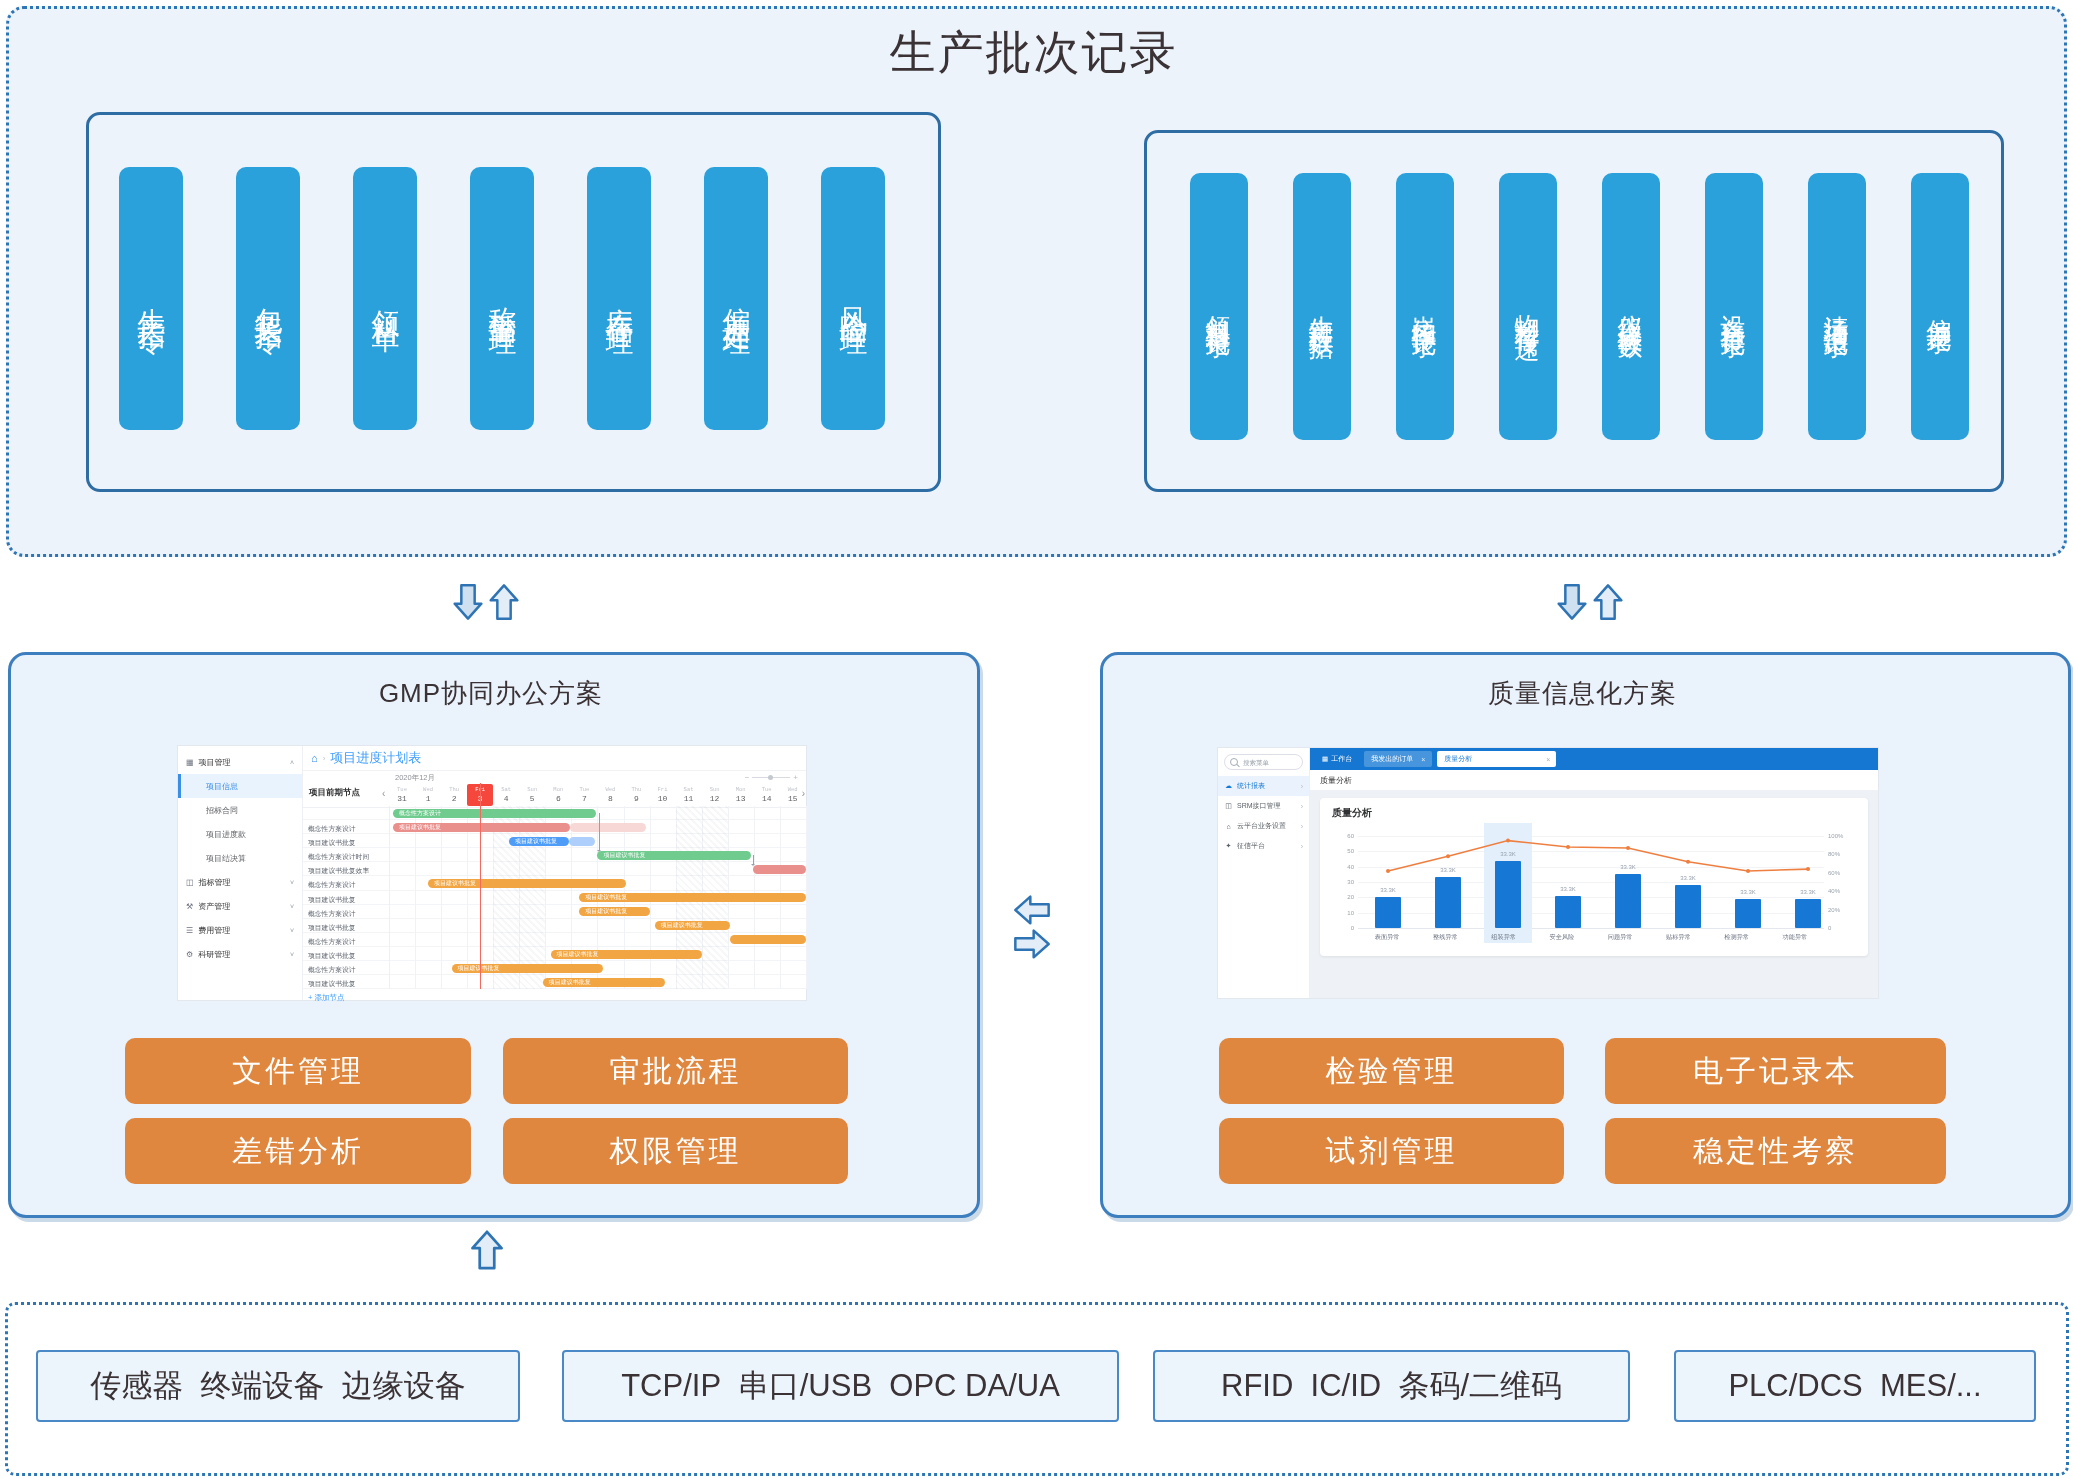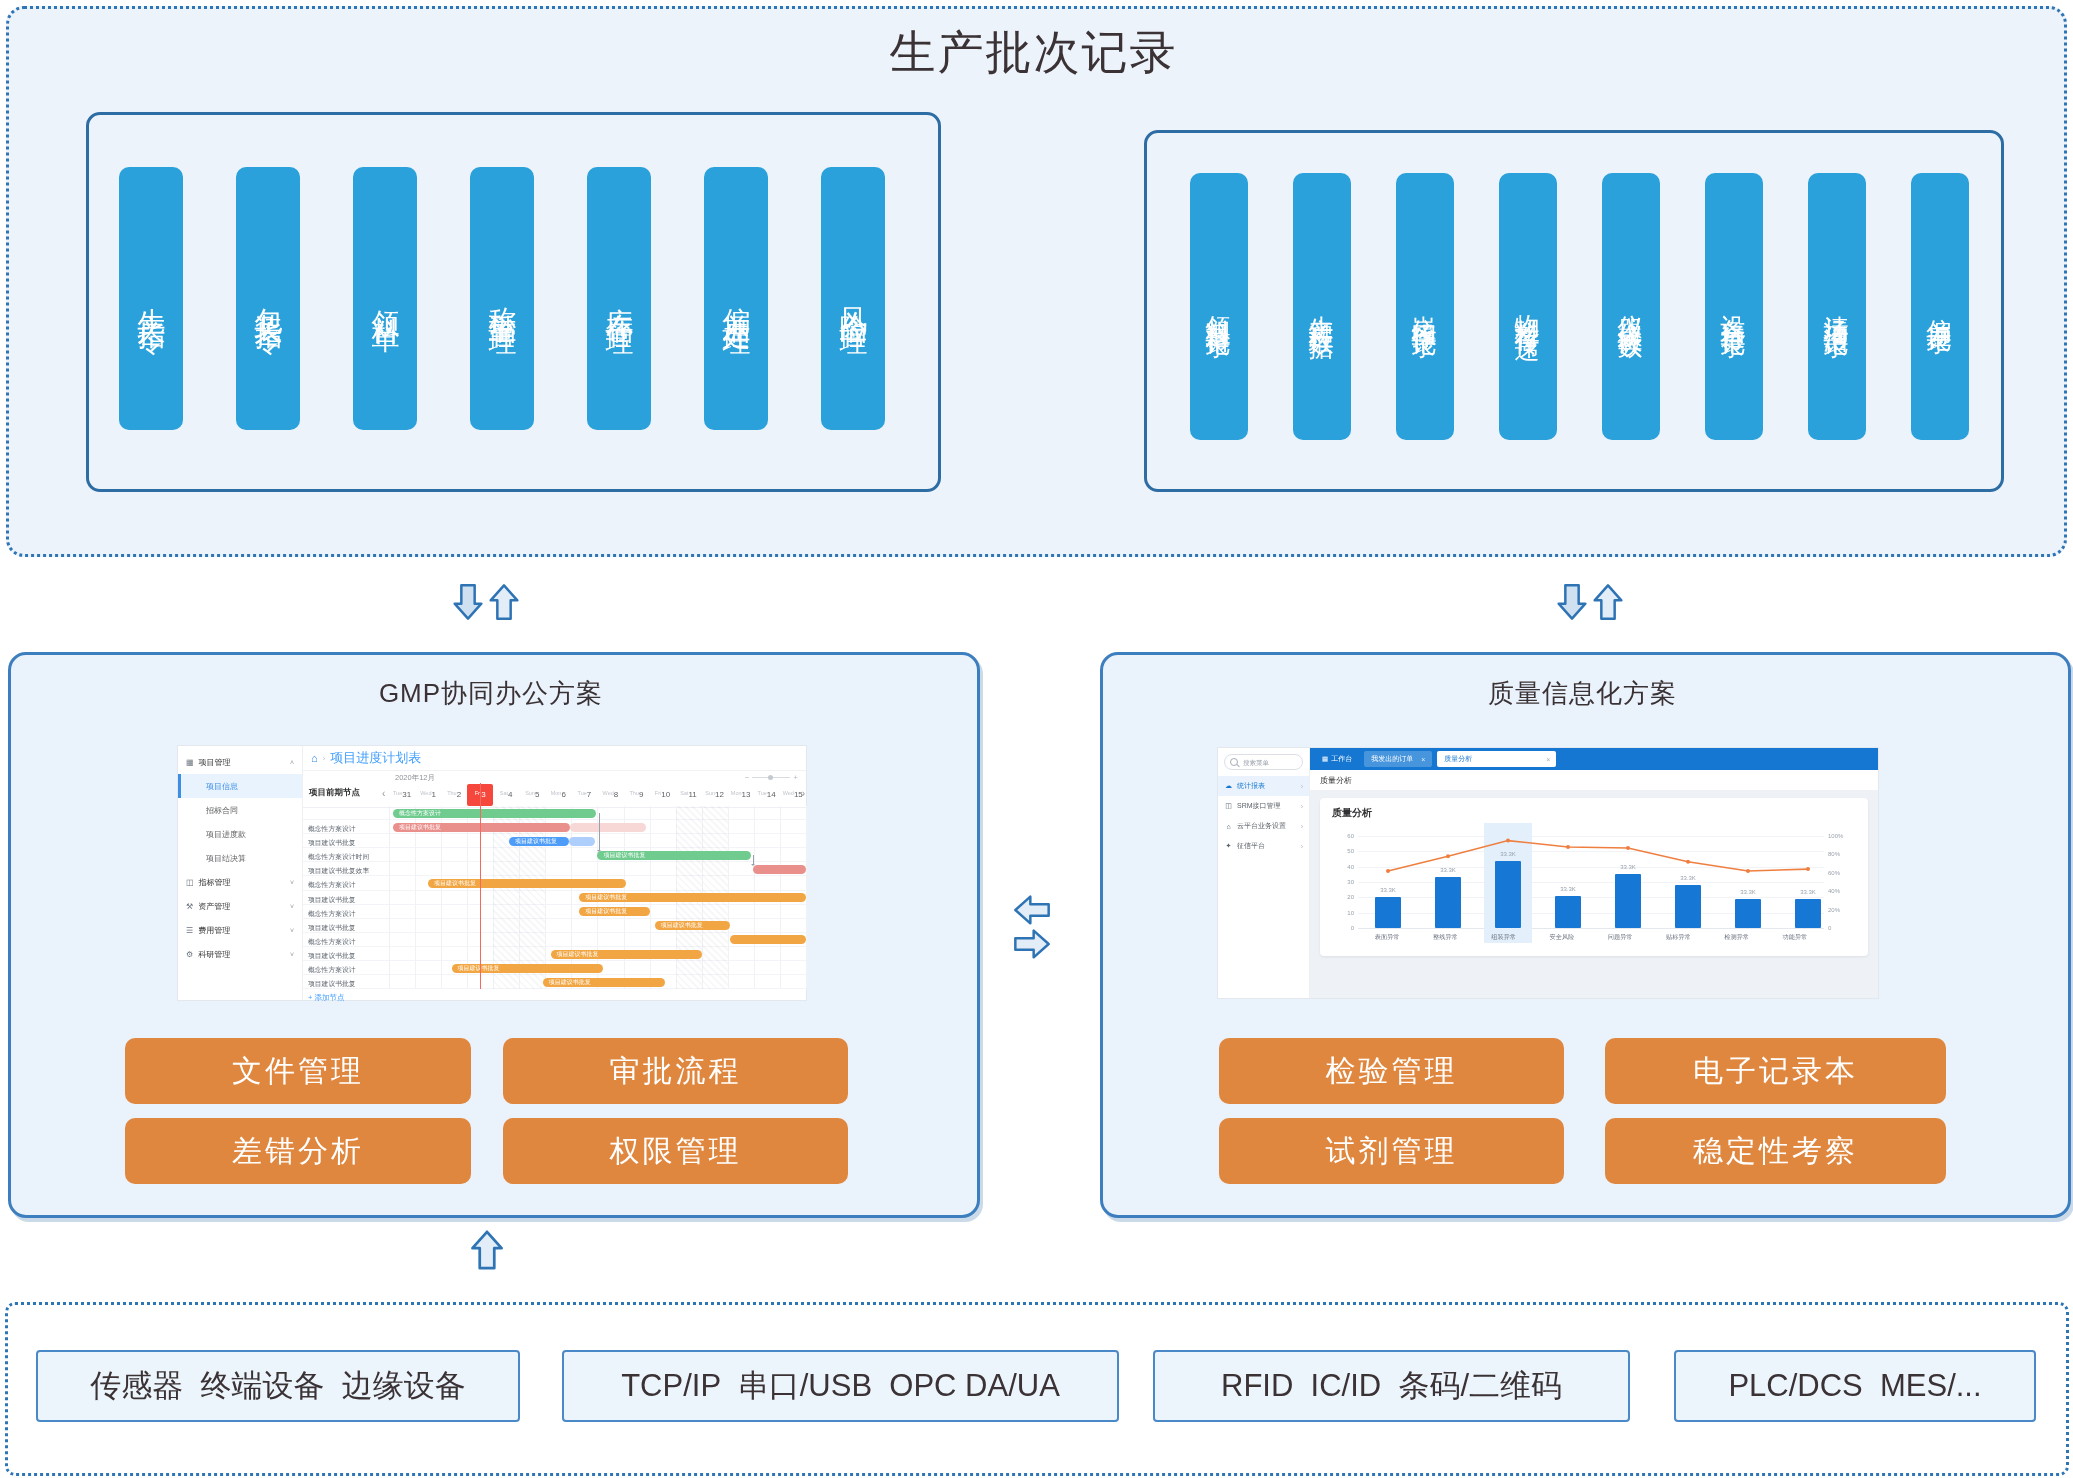--- a/index.html
+++ b/index.html
@@ -48,21 +48,21 @@
   .g-crumb-t{color:#409EFF;font-size:13px;}
   .g-head{position:relative;height:36px;border-bottom:1px solid #eef0f3;}
   .g-month{position:absolute;left:92px;top:2px;font-size:7.5px;color:#909399;}
   .g-zoom{position:absolute;right:8px;top:2px;font-size:8px;color:#b6bcc4;display:flex;align-items:center;gap:3px;}
   .g-zline{display:inline-block;width:38px;height:1px;background:#d8dce2;position:relative;}
   .g-zline::after{content:'';position:absolute;left:16px;top:-2px;width:5px;height:5px;border-radius:50%;background:#c4c9d0;}
   .g-colhead{position:absolute;left:6px;top:16px;font-size:8.5px;color:#303133;font-weight:bold;}
   .g-nav{position:absolute;top:17px;font-size:10px;color:#909399;}
   .g-nav-l{left:79px;}.g-nav-r{right:1px;}
   .g-days{position:absolute;left:86px;top:13px;display:flex;width:417px;height:22px;}
-  .g-day{width:26.06px;display:flex;align-items:center;justify-content:center;line-height:1;box-sizing:border-box;}
+  .g-day{width:26.06px;display:flex;flex-direction:column;align-items:center;justify-content:center;line-height:1;box-sizing:border-box;font-family:Liberation Mono, monospace;}
   .g-wd{font-size:5.5px;color:#c0c4cc;margin-bottom:2px;}
   .g-dt{font-size:8px;color:#606266;}
   .g-today{background:#F5473B;border-radius:2px;}
   .g-today .g-wd,.g-today .g-dt{color:#fff;}
   .g-rows{position:absolute;left:0;top:60px;width:503px;height:183px;background-image:repeating-linear-gradient(to bottom,transparent 0 13.1px,#f2f4f7 13.1px 14.1px);}
   .g-grid{position:absolute;left:86px;top:0;width:417px;height:183px;border-left:1px solid #eef0f3;background-image:repeating-linear-gradient(to right,transparent 0 25.06px,#f0f2f5 25.06px 26.06px);}
   .g-wkend{position:absolute;top:0;height:183px;background:repeating-linear-gradient(45deg,rgba(96,110,130,.05) 0 2px,transparent 2px 5px);}
   .g-row{position:absolute;left:0;width:503px;height:14.1px;}
   .g-lab{position:absolute;left:0;top:16px;width:82px;height:100%;display:flex;align-items:center;padding-left:5px;font-size:6.8px;color:#5f6670;white-space:nowrap;overflow:hidden;}
   .g-addl{color:#409EFF;font-size:7.5px;}

